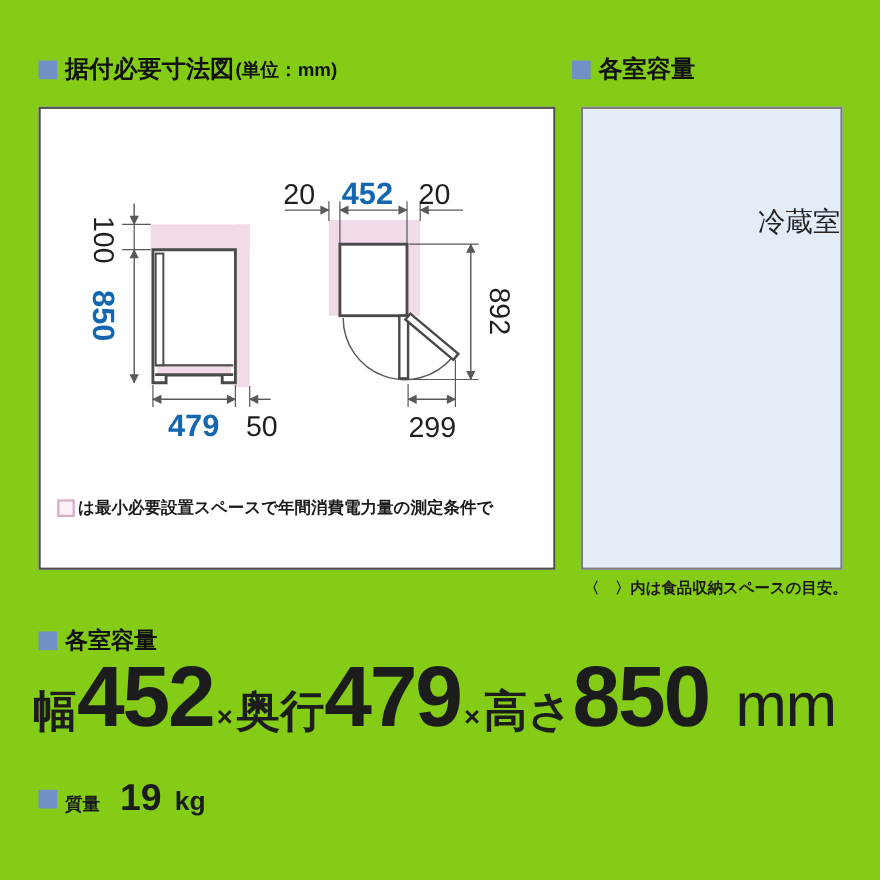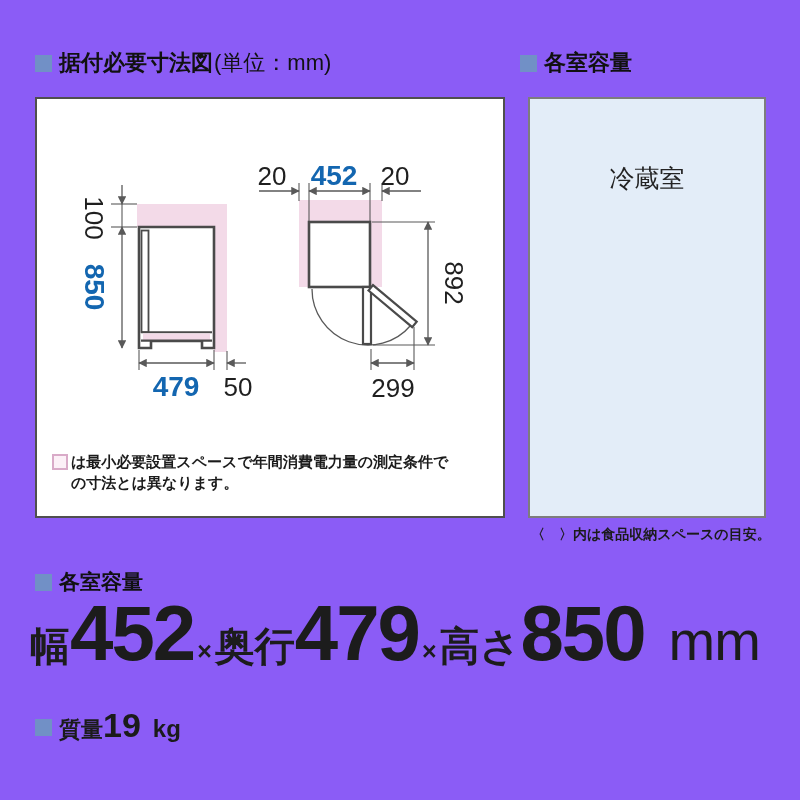--- a/index.html
+++ b/index.html
@@ -1,56 +1,56 @@
 <!DOCTYPE html>
 <html><head>
 <meta charset="utf-8">
 <style>
   html,body{margin:0;padding:0;background:#ffffff;}
   body{font-family:"Liberation Sans",sans-serif;color:#1b1b1b;}
-  .page{position:relative;width:800px;height:800px;background:#8b5cf6;overflow:hidden;}
+  .page{position:relative;width:800px;height:800px;background:#84cc16;overflow:hidden;}
 
   
   .sec-header{position:absolute;display:flex;align-items:center;white-space:nowrap;}
   .bullet{display:inline-block;width:17px;height:17px;background:#7190c6;margin-right:7px;flex:0 0 auto;}
   .sec-title{font-size:22px;font-weight:700;color:#111;}
-  .sec-unit{font-size:22px;font-weight:400;color:#111;margin-left:1px;}
+  .sec-unit{font-size:17px;font-weight:700;color:#111;margin-left:1px;}
 
   
   .main-box{position:absolute;left:35px;top:97px;width:466px;height:417px;border:2px solid #4f4f4f;background:#fff;}
   .diagram-svg{position:absolute;left:0;top:0;}
   .dim-black{font-size:26px;fill:#1f1f1f;font-weight:500;}
   .dim-blue{font-size:28px;fill:#1366b0;font-weight:700;}
 
   .note{position:absolute;left:15px;top:352px;width:445px;font-size:15px;line-height:1.42;font-weight:600;color:#1b1b1b;}
   .note-swatch{position:absolute;left:0;top:3px;width:12px;height:12px;background:#fcf0f7;border:2px solid #d9aac8;}
   .note-text{display:block;margin-left:19px;white-space:nowrap;}
   .note-text span{display:block;}
 
   
   .capacity-box{position:absolute;left:528px;top:97px;width:238px;height:421px;background:#e3edf8;border:2px solid #7d7d7d;box-sizing:border-box;text-align:center;}
-  .capacity-inner{padding-top:64px;}
+  .capacity-inner{padding-top:88px;text-align:right;}
   .room-name{font-size:25px;font-weight:500;color:#232323;line-height:1.2;}
   .room-volume{font-size:33px;font-weight:500;color:#232323;line-height:1.15;}
   .capacity-caption{position:absolute;left:531px;top:526px;font-size:14px;font-weight:600;color:#1b1b1b;white-space:nowrap;}
 
   
   .outer-header{left:35px;top:568px;}
   .install-header{left:35px;top:48px;}
   .capacity-header{left:520px;top:48px;}
   .big-dims{position:absolute;left:30px;top:594px;display:flex;align-items:baseline;white-space:nowrap;color:#1c1c1c;}
   .bd-kanji{font-size:40px;font-weight:600;}
   .bd-num{font-size:78px;font-weight:700;letter-spacing:-2px;line-height:1;}
   .bd-times{font-size:25px;font-weight:600;margin:0 3px;}
   .bd-unit{font-size:56px;font-weight:500;letter-spacing:-1px;margin-left:24px;}
 
   
   .weight-row{position:absolute;left:35px;top:708px;display:flex;align-items:baseline;white-space:nowrap;}
   .weight-row .bullet{position:relative;top:1px;align-self:center;}
-  .wt-title{font-size:22px;font-weight:700;}
+  .wt-title{font-size:16px;font-weight:700;margin-right:18px;}
   .wt-value{font-size:34px;font-weight:700;line-height:1;}
   .wt-unit{font-size:24px;font-weight:600;margin-left:12px;}
 </style>
 </head>
 <body>
 
 <div class="page">
 
   <div class="sec-header install-header">
     <span class="bullet"></span>
@@ -125,21 +125,20 @@
       <text x="297" y="86" text-anchor="middle" class="dim-blue" font-size="27">452</text>
       <text x="358" y="86" text-anchor="middle" class="dim-black">20</text>
       <text x="417" y="184" transform="rotate(90 417 184)" text-anchor="middle" dominant-baseline="central" class="dim-black" font-size="27">892</text>
       <text x="356" y="298" text-anchor="middle" class="dim-black" font-size="27">299</text>
     </svg>
 
     <div class="note">
       <span class="note-swatch"></span>
       <span class="note-text">
         <span>は最小必要設置スペースで年間消費電力量の測定条件で</span>
-        <span>の寸法とは異なります。</span>
       </span>
     </div>
   </div>
 
   <div class="capacity-box">
     <div class="capacity-inner">
       <div class="room-name">冷蔵室</div>
     </div>
   </div>
   <div class="capacity-caption">〈　〉内は食品収納スペースの目安。</div>

